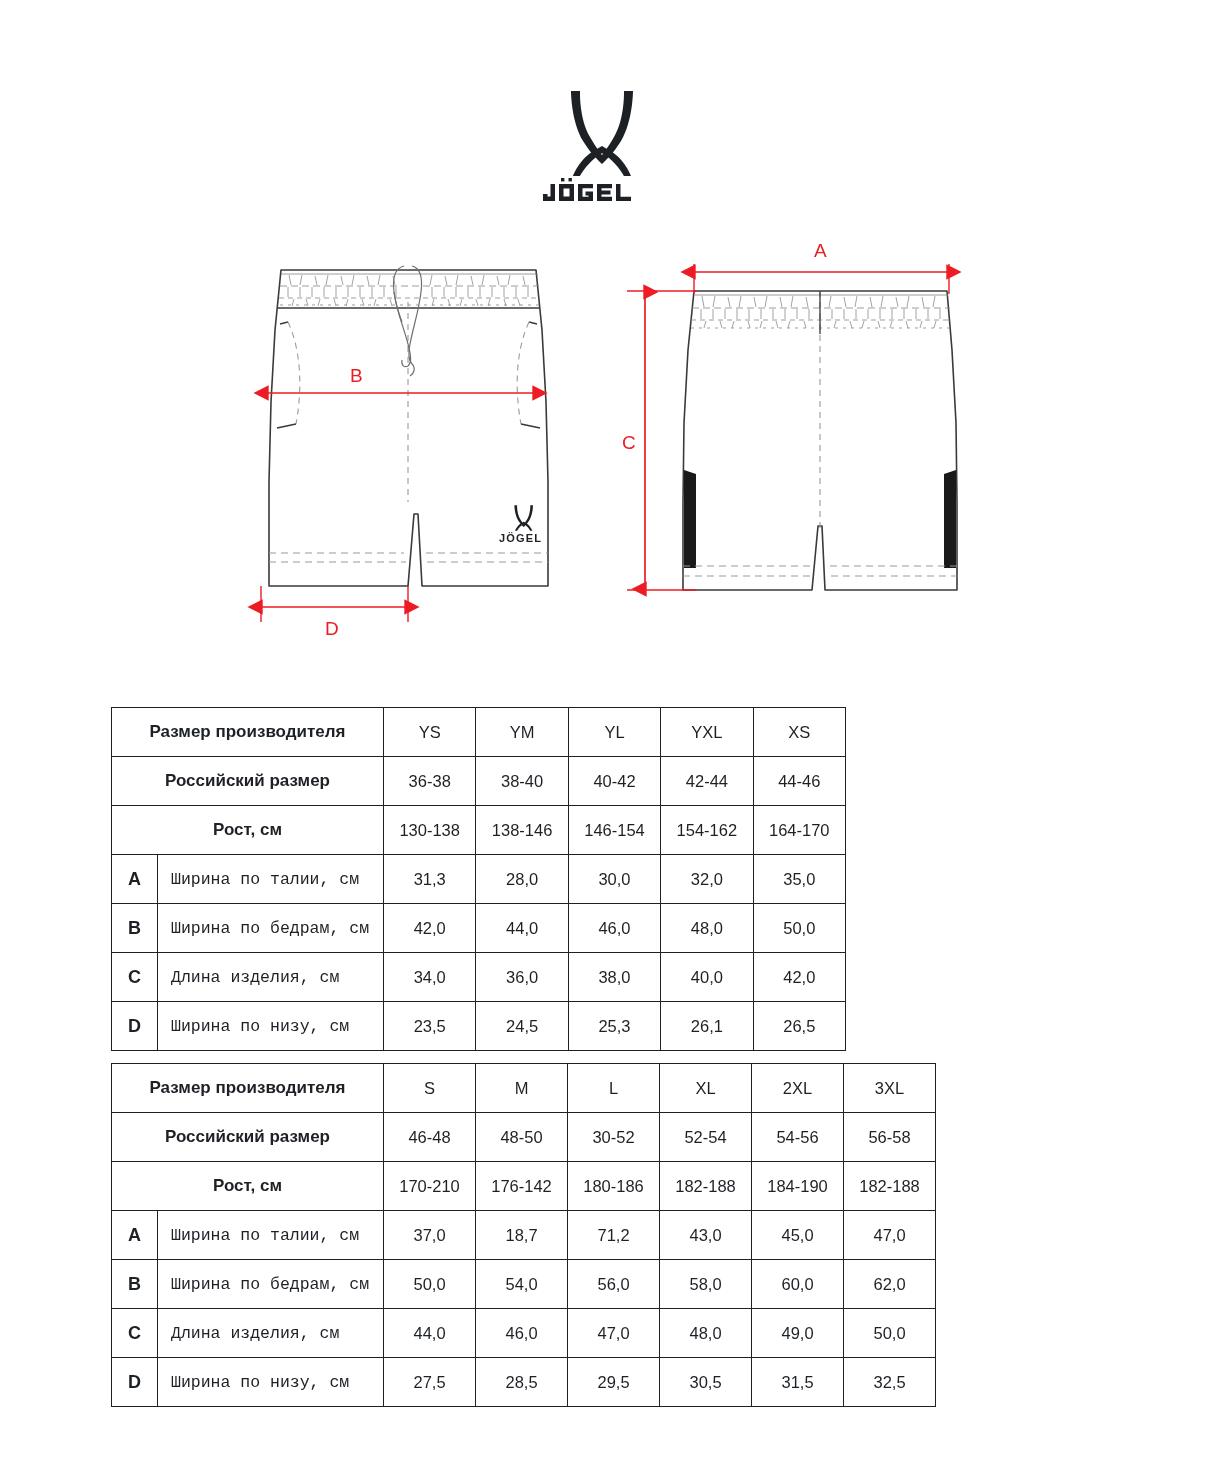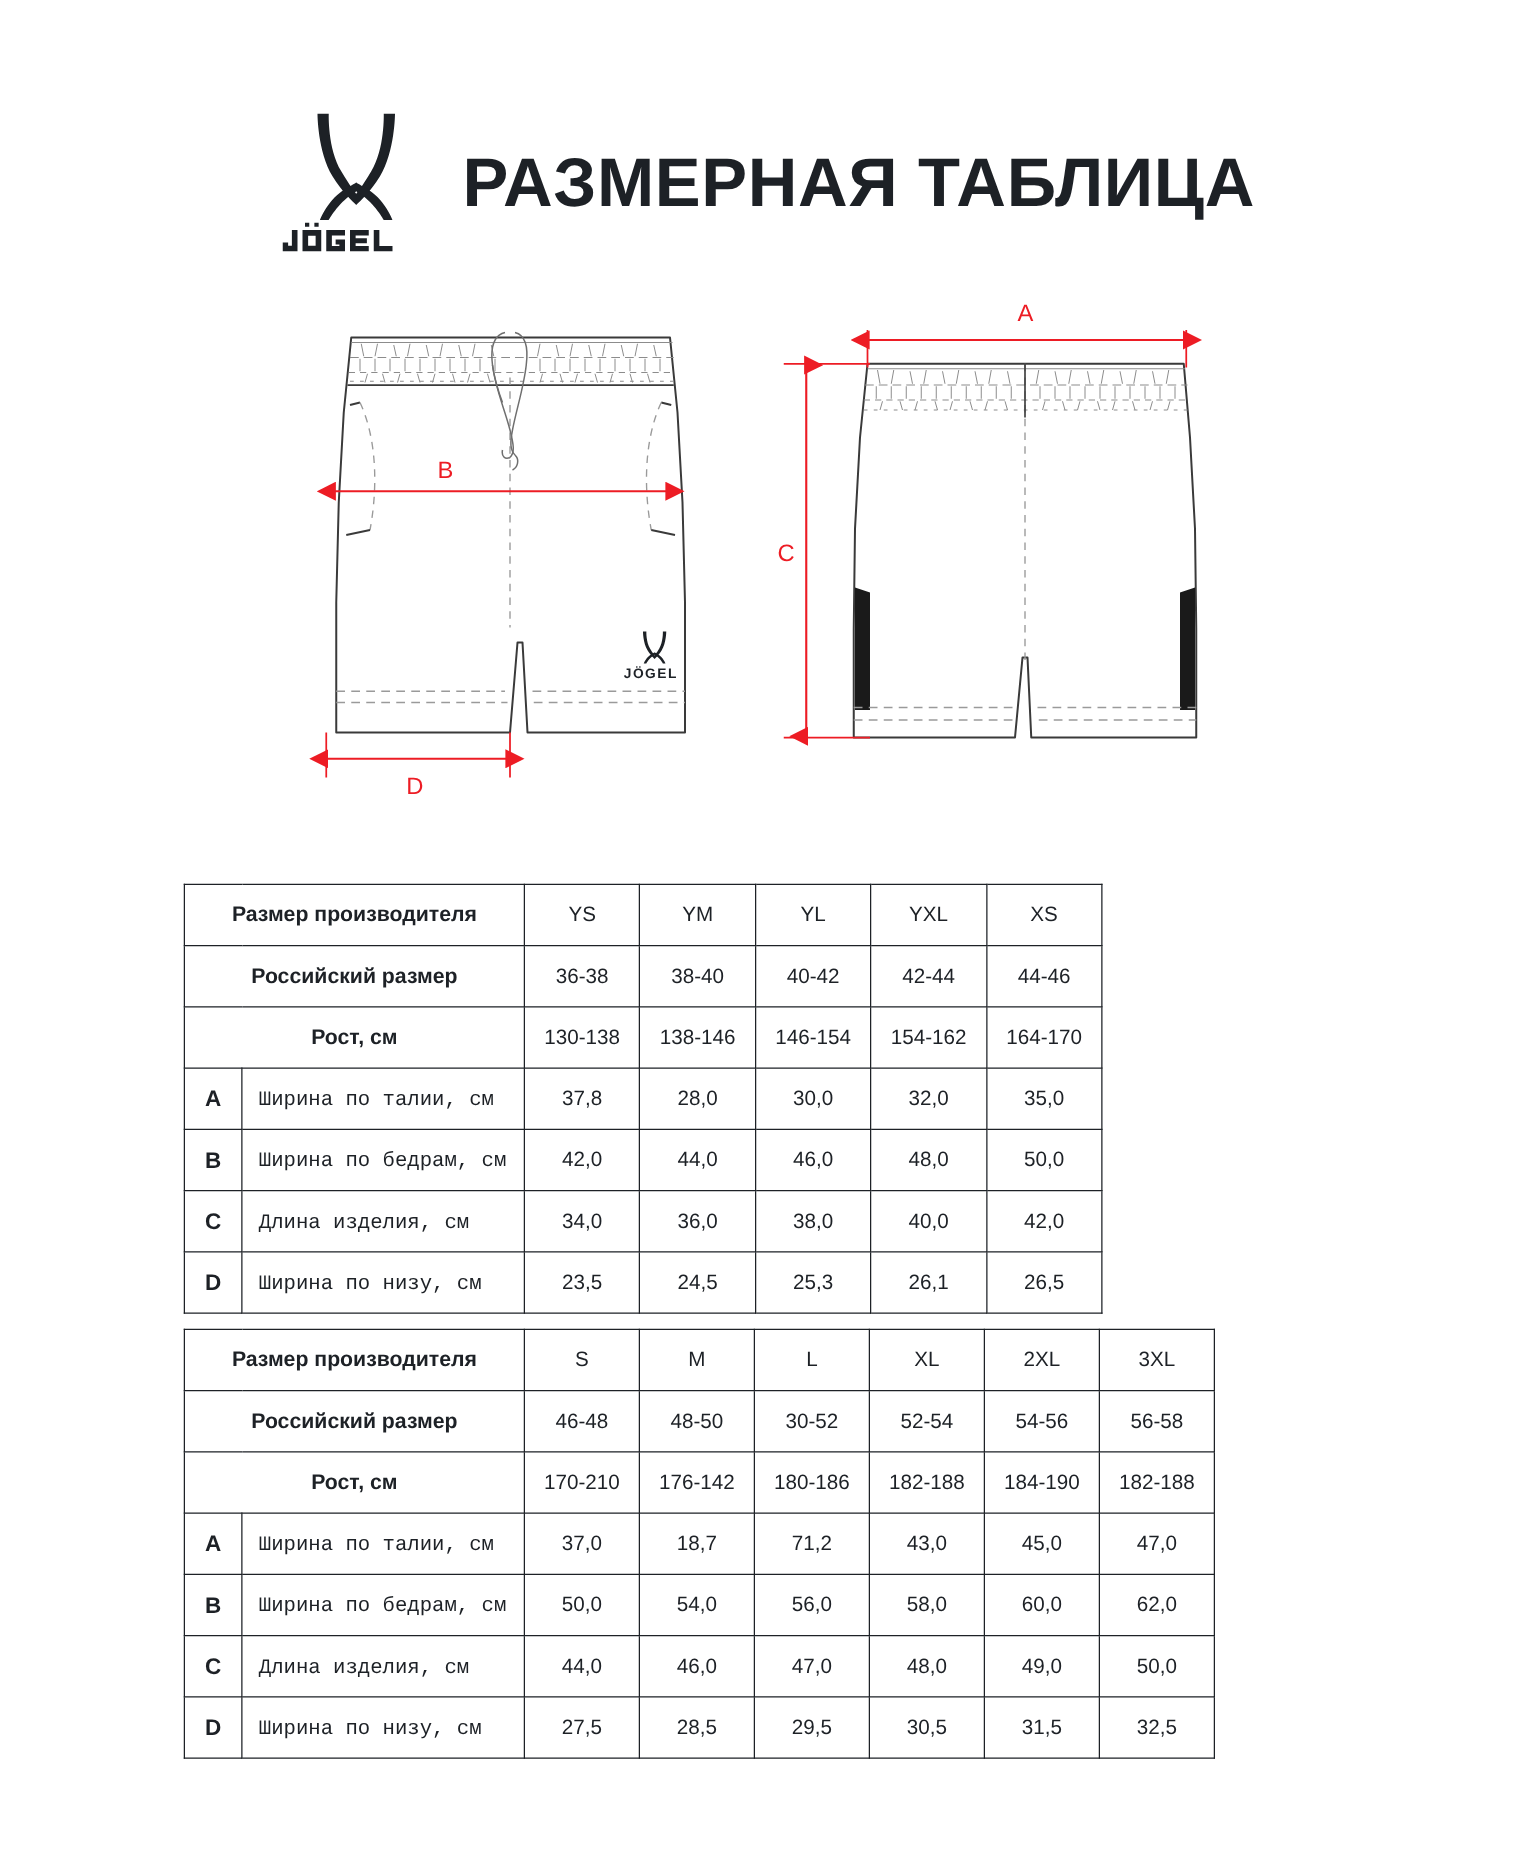--- a/index.html
+++ b/index.html
@@ -66,21 +66,20 @@
     font-size: 19px;
     fill: #ED1C24;
   }
 
   
   .size-table {
     position: absolute;
     border-collapse: collapse;
     table-layout: fixed;
     background: #fff;
-    margin-left: 36px;
   }
   #table-youth { left: 111px; top: 707px; width: 734px; }
   #table-adult { left: 111px; top: 1063px; width: 824px; }
 
   .size-table td {
     border: 1.6px solid #1d2126;
     height: 48px;
     padding: 0 4px;
     text-align: center;
     vertical-align: middle;
@@ -129,21 +128,20 @@
 
           <path d="M35 6 L35 23 L50 23 L50 13.5 L42.5 13.5 L42.5 17.5 L45.5 17.5 L45.5 18.7 L39.5 18.7 L39.5 10.3 L50 10.3 L50 6 Z"></path>
 
           <path d="M54 6 L54 23 L69 23 L69 18.8 L58.5 18.8 L58.5 16.6 L67.5 16.6 L67.5 12.6 L58.5 12.6 L58.5 10.3 L69 10.3 L69 6 Z"></path>
 
           <path d="M73 6 L73 23 L88 23 L88 18.8 L77.5 18.8 L77.5 6 Z"></path>
         </g>
       </svg>
     </div>
   </div>
-  <div id="page-title">РАЗМЕРНАЯ ТАБЛИЦА</div>
 </div>
 
 <div id="drawings">
 
   <div id="front-view-wrap" class="tech-svg">
     <svg width="350" height="390" viewBox="0 0 350 390">
       <defs>
         <marker id="arrL" markerWidth="9" markerHeight="9" refX="8" refY="4.5" orient="auto">
           <path d="M9 0 L0 4.5 L9 9 Z" fill="#ED1C24"></path>
         </marker>
@@ -334,21 +332,21 @@
       <td class="head-label" colspan="2">Рост, см</td>
       <td>130-138</td>
       <td>138-146</td>
       <td>146-154</td>
       <td>154-162</td>
       <td>164-170</td>
     </tr>
     <tr>
       <td class="row-letter">A</td>
       <td class="row-desc">Ширина по талии, см</td>
-      <td>37,8</td>
+      <td>31,3</td>
       <td>28,0</td>
       <td>30,0</td>
       <td>32,0</td>
       <td>35,0</td>
     </tr>
     <tr>
       <td class="row-letter">B</td>
       <td class="row-desc">Ширина по бедрам, см</td>
       <td>42,0</td>
       <td>44,0</td>

